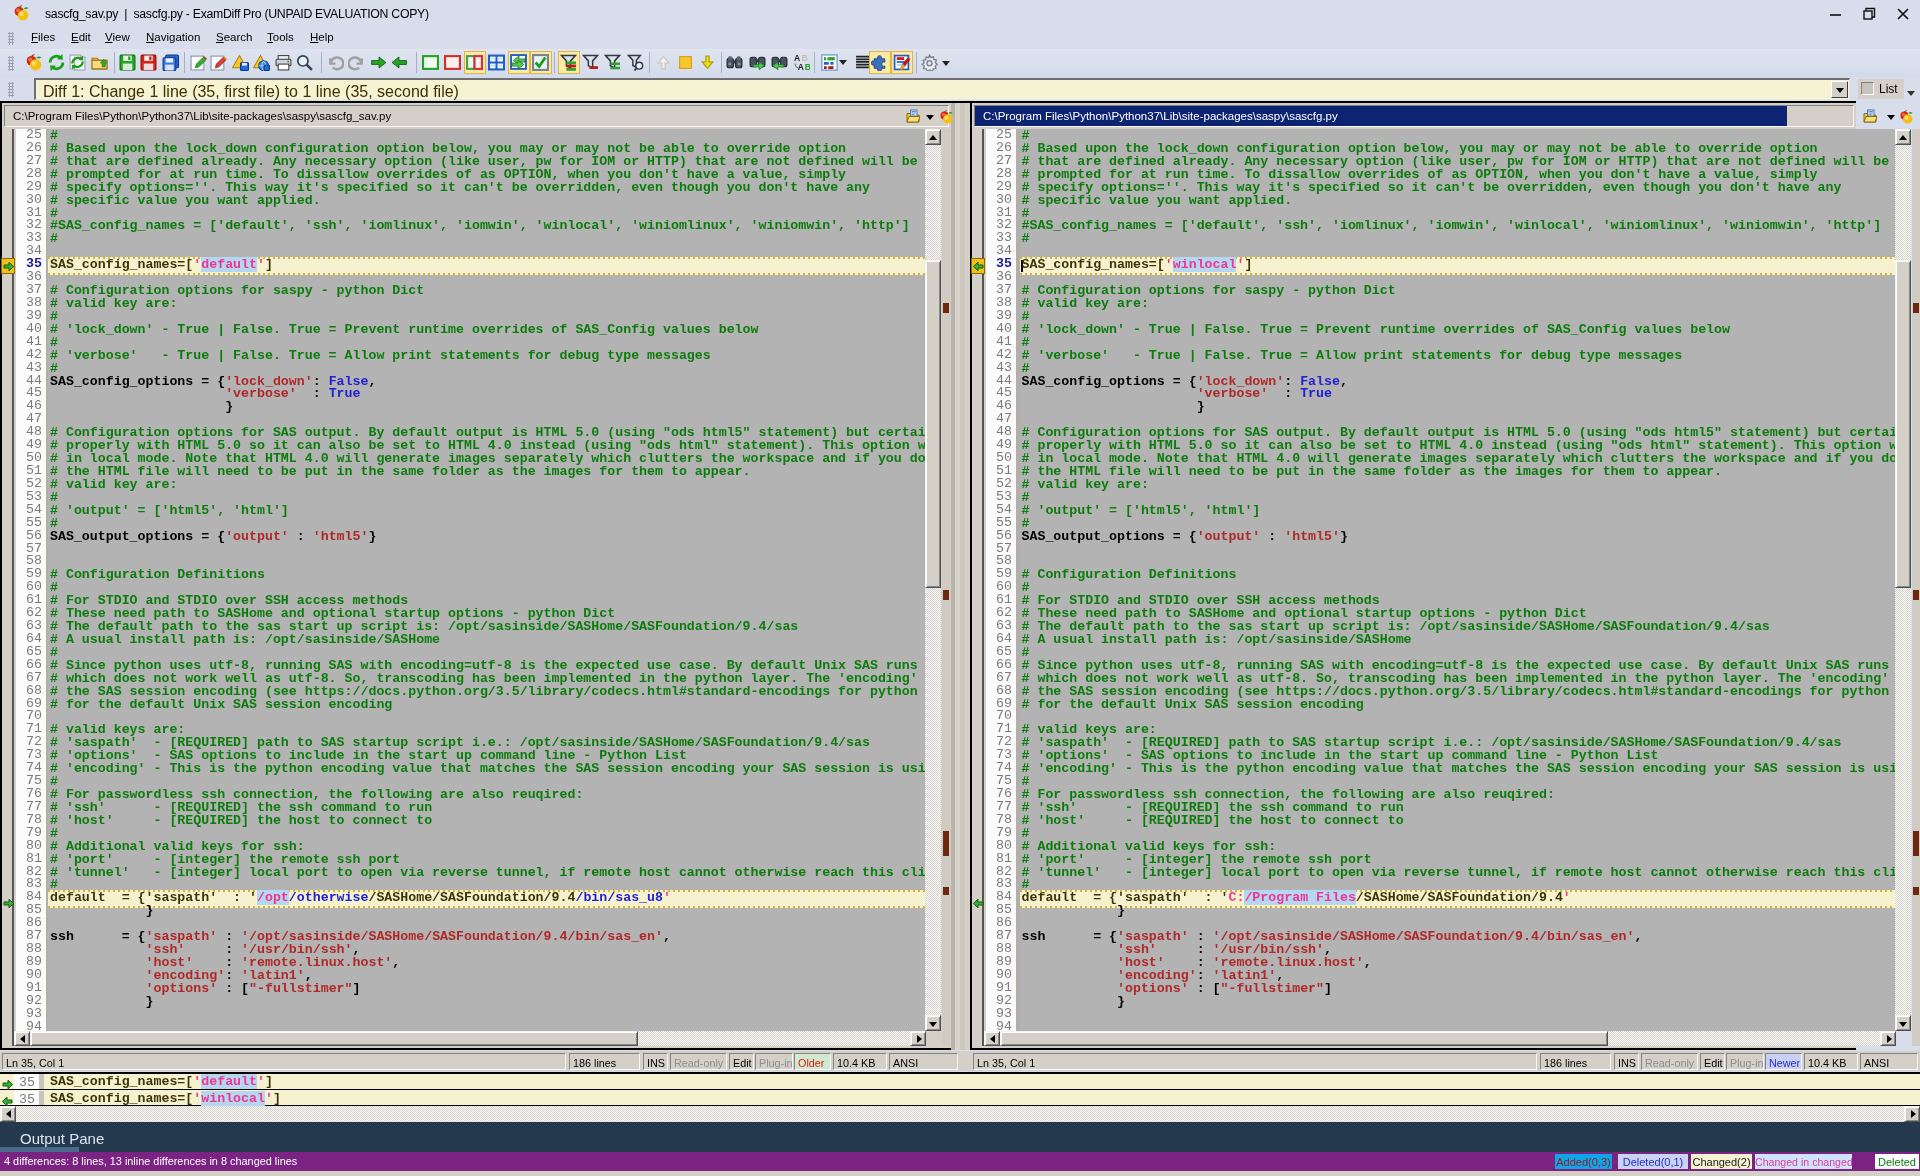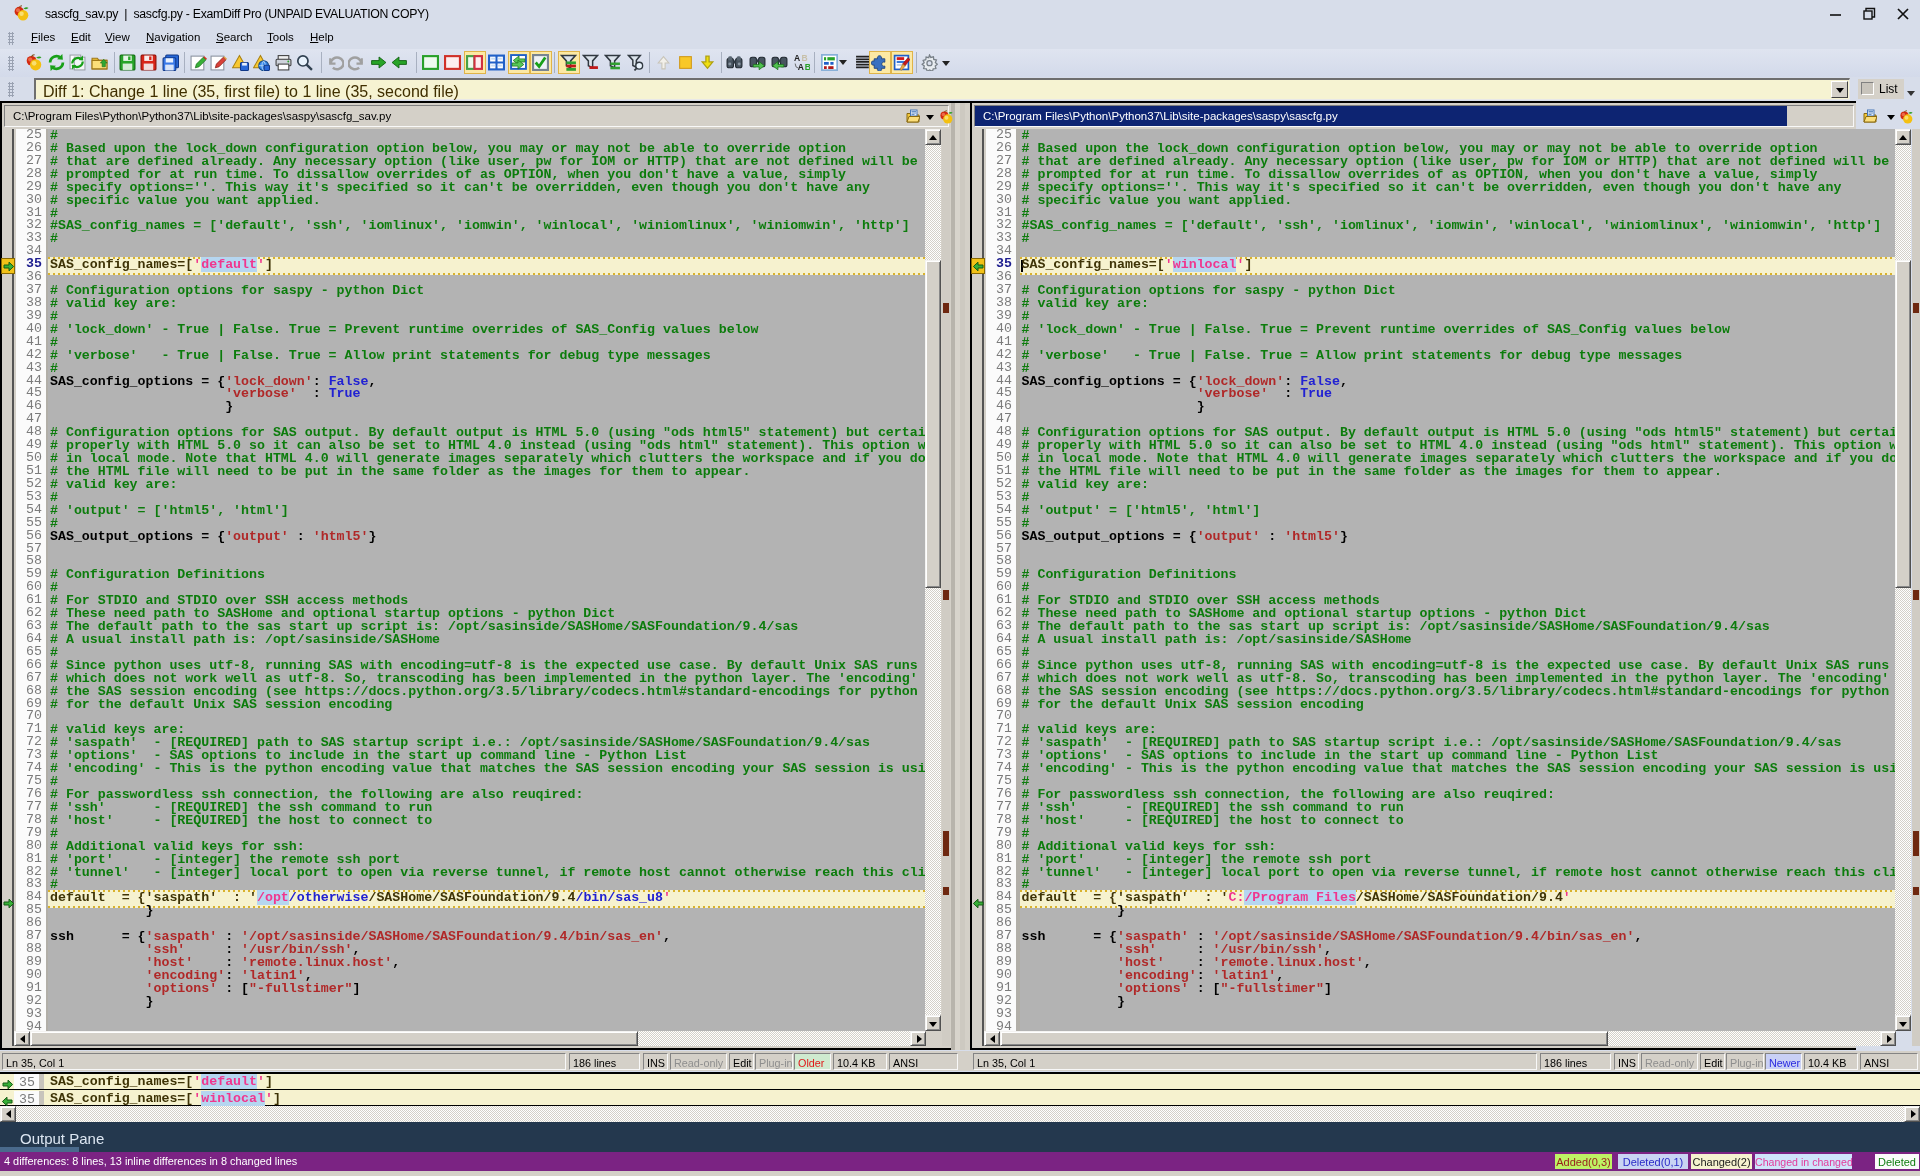--- a/index.html
+++ b/index.html
@@ -878,19 +878,19 @@
 <div id="outsb">
   <div class="sbtn lf" style="left:0;top:0"></div>
   <div class="sbtn rt" style="left:1904px;top:0"></div>
 </div>
 <div id="outtab">
     <span class="otext">Output Pane</span>
     <div class="uline"></div>
   </div>
 <div id="purplebar">
     <span class="ptext">4 differences: 8 lines, 13 inline differences in 8 changed lines</span>
-<div class="pbx" style="left:1555px;width:57px;background:#bef264;color:#971c1c">Added(0,3)</div>
+<div class="pbx" style="left:1555px;width:57px;background:#0ea5e9;color:#971c1c">Added(0,3)</div>
     <div class="pbx" style="left:1618px;width:70px;background:#c9d4f3;color:#2a2ac8">Deleted(0,1)</div>
     <div class="pbx" style="left:1691px;width:61px;background:#f6f2cf;color:#1a1a1a">Changed(2)</div>
     <div class="pbx" style="left:1755px;width:97px;background:#cfe4fb;color:#e33b9b;font-size:10.6px">Changed in changed(8)</div>
     <div class="pbx" style="left:1875px;width:44px;background:#fbfbfb;color:#0f7d0f">Deleted</div>
 </div>
 <div id="bottomstrip"></div>
 
 </body></html>

